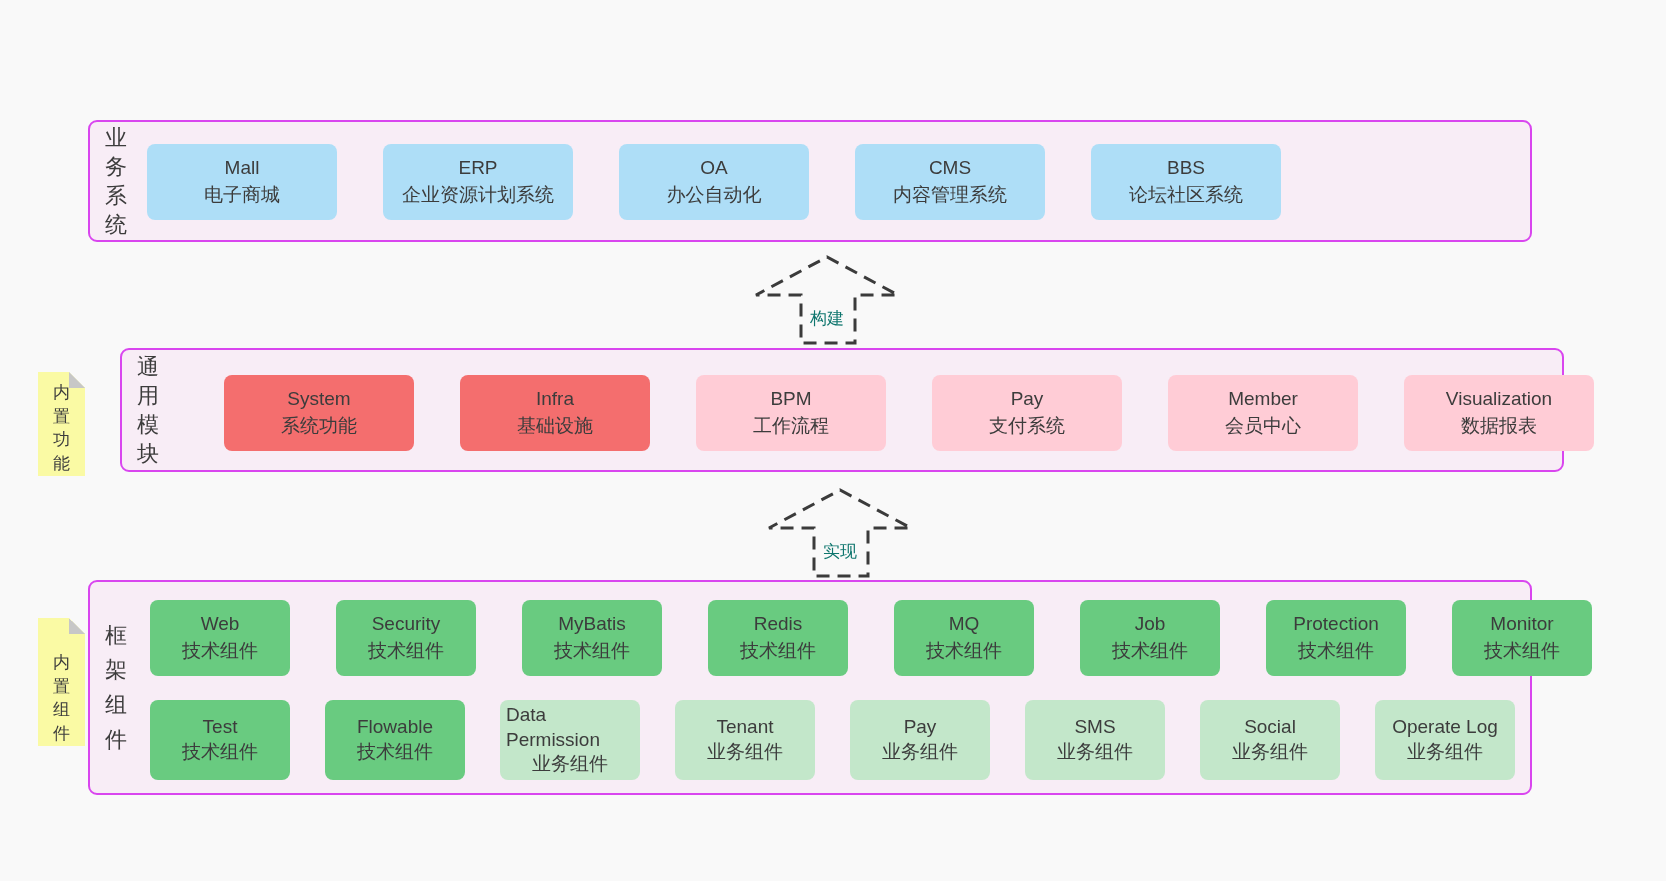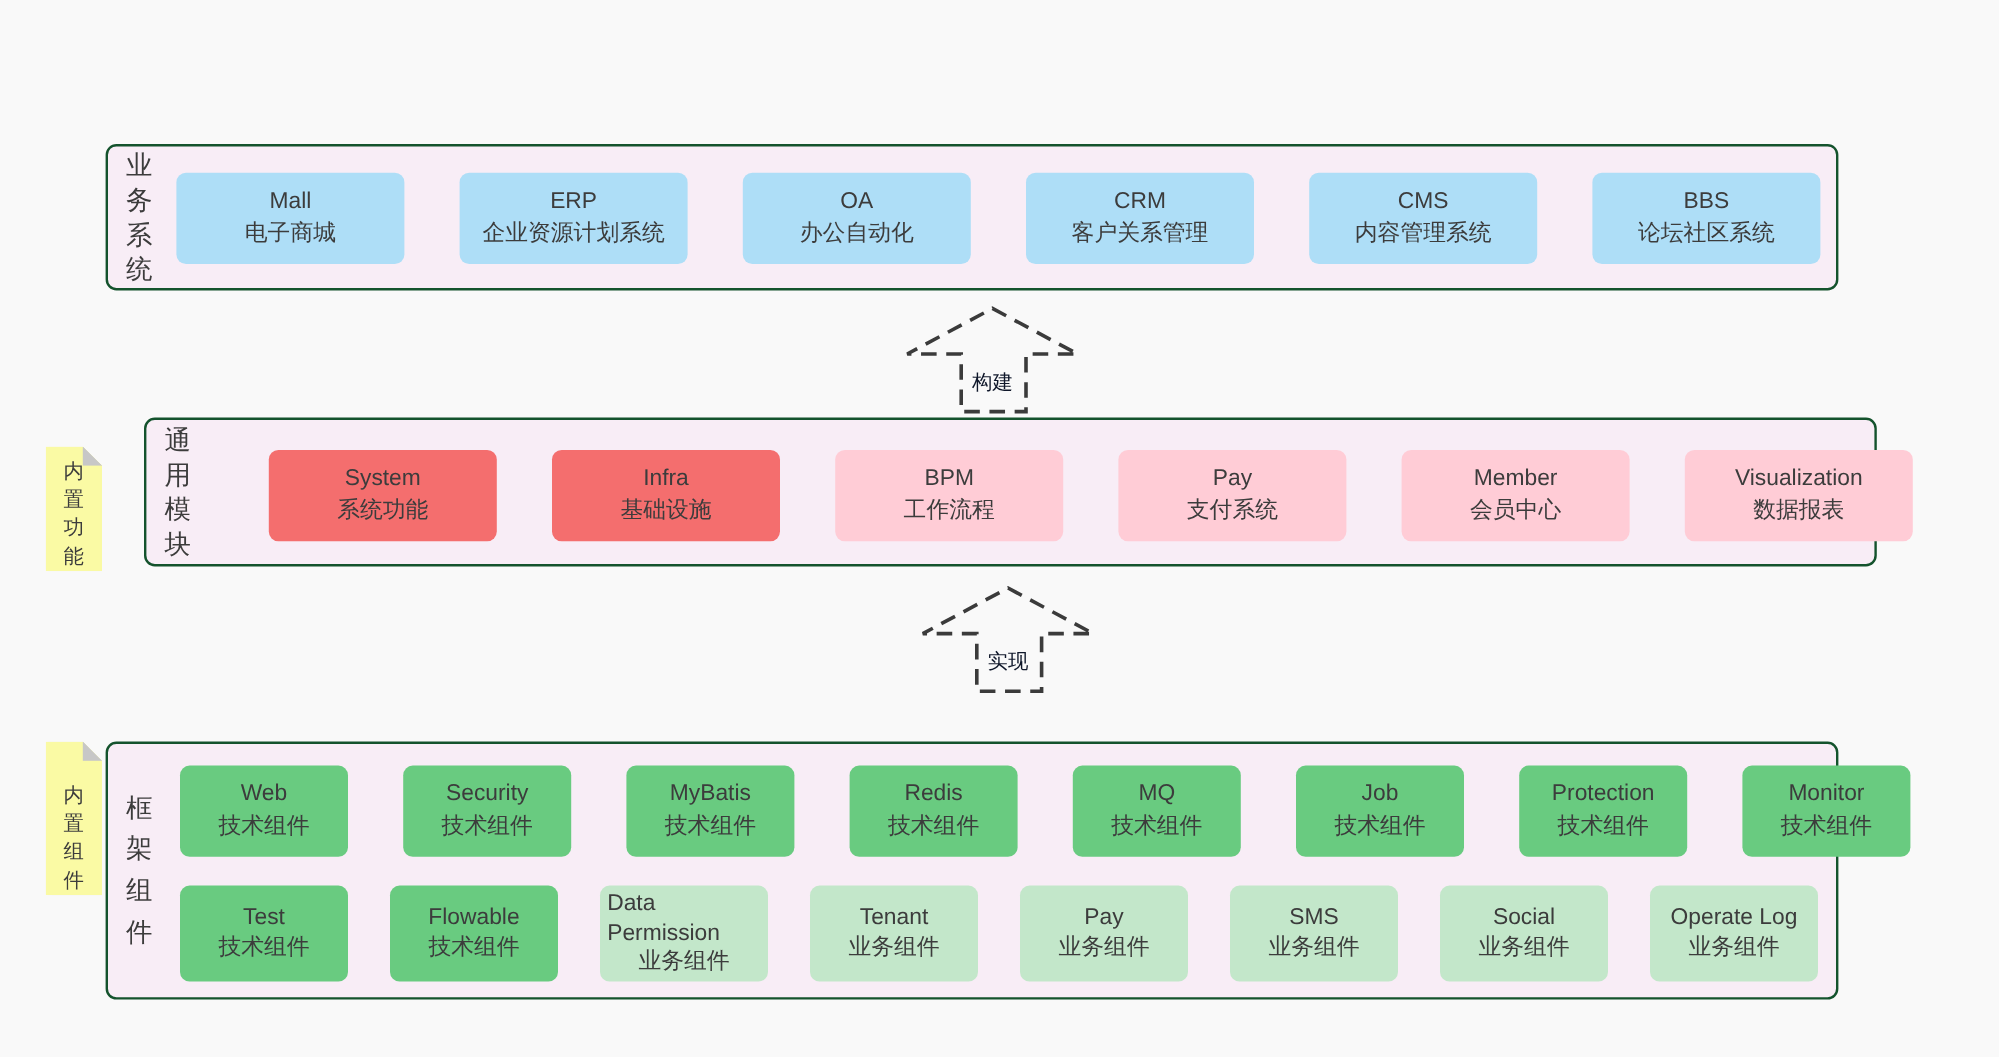--- a/index.html
+++ b/index.html
@@ -1,22 +1,22 @@
 <!DOCTYPE html>
 <html><head>
 <meta charset="utf-8">
 <style>
   * { margin:0; padding:0; box-sizing:border-box; }
   html,body { width:1666px; height:881px; }
   body { font-family:"Liberation Sans","DejaVu Sans",sans-serif; background:#f9f9f9; position:relative; overflow:hidden; color:#3c3c3c; }
 
-  .section { position:absolute; background:#f8edf6; border:2px solid #14532d; border-radius:9px; }
+  .section { position:absolute; background:#f8edf6; border:2px solid #d946ef; border-radius:9px; }
   #sec-business   { left:88px;  top:120px; width:1444px; height:122px; }
   #sec-modules    { left:88px;  top:348px; width:1444px; height:124px;margin-left:32px; }
-  #sec-components { left:88px;  top:580px; width:1444px; height:215px;margin-top:38px; }
+  #sec-components { left:88px;  top:580px; width:1444px; height:215px; }
 
   .vlabel { position:absolute; left:13px; top:50%; transform:translateY(-50%);
             width:26px; font-size:22px; line-height:1.32; text-align:center;
             word-break:break-all; color:#3c3c3c; }
   #sec-components .vlabel { line-height:1.58; }
 
   .boxes { position:absolute; display:flex; gap:46px; left:57px; }
   #sec-business .boxes { top:22px; }
   #sec-modules  .boxes { top:25px;padding-left:45px; }
   .row1 { position:absolute; display:flex; gap:46px; left:60px; top:18px; }
@@ -43,44 +43,40 @@
   .sticky .stext { width:18px; font-size:17px; line-height:1.4; text-align:center;
                    word-break:break-all; color:#3c3c3c; }
   .fold { position:absolute; top:0; right:0; width:16px; height:16px;
           background:linear-gradient(to top right, #c7c7c7 50%, rgba(0,0,0,0) 50%); }
 
   .arrow { position:absolute; width:150px; height:95px; }
   #arrow-build     { left:752px; top:252px; }
   #arrow-implement { left:765px; top:485px; }
   .arrow svg { position:absolute; left:0; top:0; }
   .arrow .alabel { position:absolute; left:50%; top:55px; transform:translateX(-50%);
-                   font-size:17px; color:#0f172a; background:#f9f9f9; padding:0 3px;
+                   font-size:17px; color:#0f766e; background:#f9f9f9; padding:0 3px;
                    white-space:nowrap; }
 </style>
 </head>
 <body>
 
 <div class="section" id="sec-business">
   <div class="vlabel">业务系统</div>
   <div class="boxes">
     <div class="box w190 blue">
       <span>Mall</span>
       <span>电子商城</span>
     </div>
     <div class="box w190 blue">
       <span>ERP</span>
       <span>企业资源计划系统</span>
     </div>
     <div class="box w190 blue">
       <span>OA</span>
       <span>办公自动化</span>
-    </div>
-    <div class="box w190 blue">
-      <span>CRM</span>
-      <span>客户关系管理</span>
     </div>
     <div class="box w190 blue">
       <span>CMS</span>
       <span>内容管理系统</span>
     </div>
     <div class="box w190 blue">
       <span>BBS</span>
       <span>论坛社区系统</span>
     </div>
   </div>

